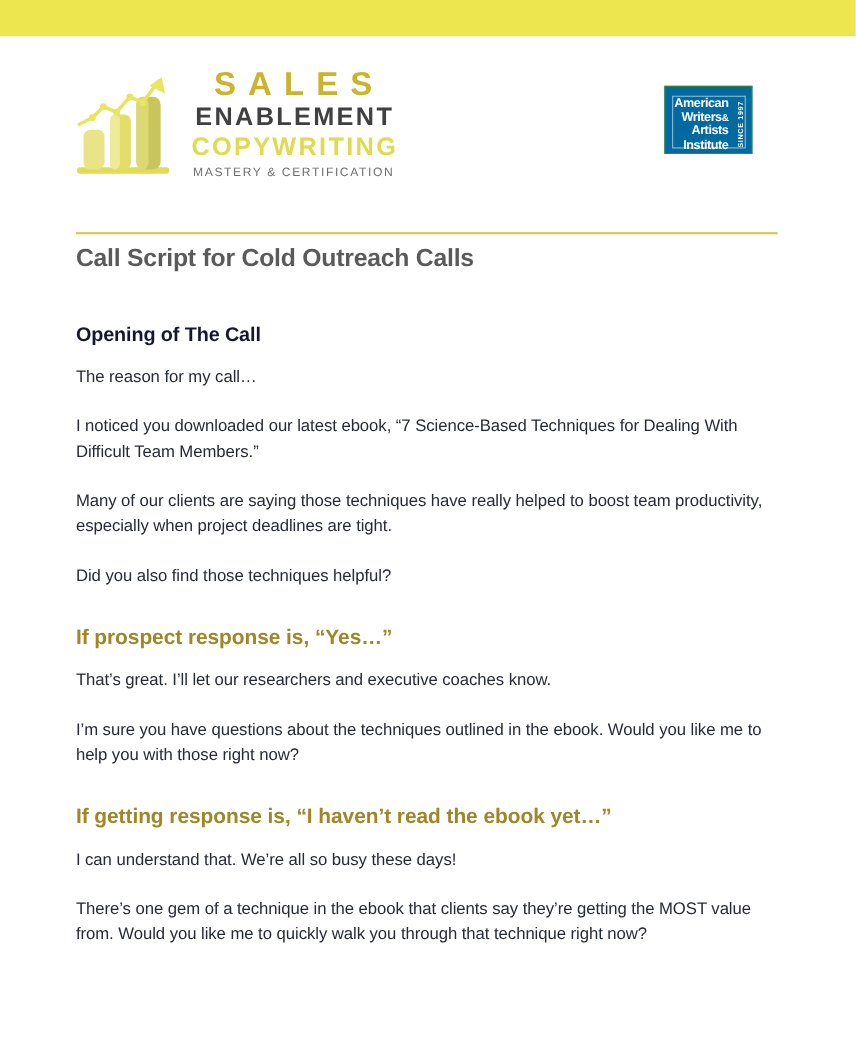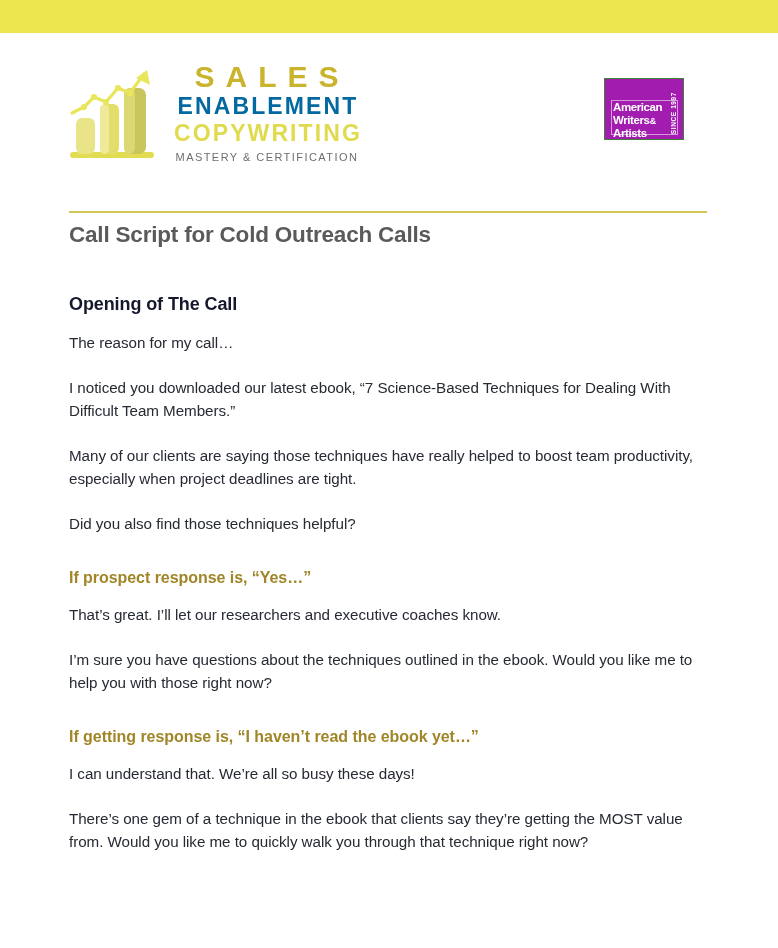--- a/index.html
+++ b/index.html
@@ -58,21 +58,21 @@
     font-weight: 700;
     letter-spacing: 11px;
     color: #cbb42d;
     line-height: 1.06;
     padding-left: 10px;
   }
   .brand-line2 {
     font-size: 23px;
     font-weight: 700;
     letter-spacing: 2.1px;
-    color: #0369a1;
+    color: #404040;
     line-height: 1.18;
     padding-left: 2px;
   }
   .brand-line3 {
     font-size: 23px;
     font-weight: 700;
     letter-spacing: 2.1px;
     color: #e0db4e;
     line-height: 1.18;
     padding-left: 2px;
@@ -86,24 +86,25 @@
     margin-top: 2px;
   }
 
   
   .awai-badge {
     position: absolute;
     left: 604px;
     top: 45px;
     width: 80px;
     height: 62px;
-    background: #a21caf;
+    background: #0369a1;
     border: 1px solid #3c8331;
     box-sizing: border-box;
-    padding: 20px 4px 3px 5px;
+    padding: 7px 4px 3px 5px;
+    text-align: right;
   }
   .awai-inner {
     position: relative;
     width: 100%;
     height: 100%;
     outline: 1px solid rgba(255,255,255,0.55);
     outline-offset: -2px;
   }
   .awai-lines {
     position: absolute;
@@ -160,21 +161,21 @@
 
   .h2 {
     font-size: 18px;
     font-weight: 700;
     color: #15182c;
     margin: 0 0 16px 0;
     letter-spacing: -0.1px;
   }
 
   .h3 {
-    font-size: 16px;
+    font-size: 19px;
     font-weight: 700;
     color: #a08627;
     margin: 34px 0 16px 0;
     letter-spacing: -0.05px;
   }
 
   p.body {
     font-size: 15.2px;
     line-height: 23px;
     color: #262a33;

